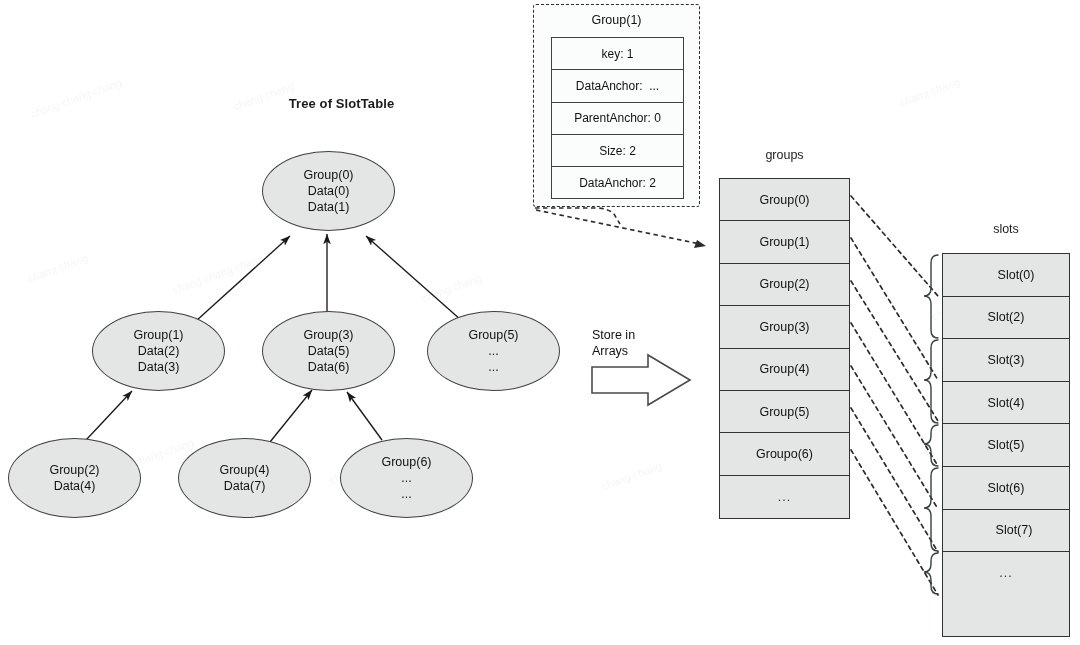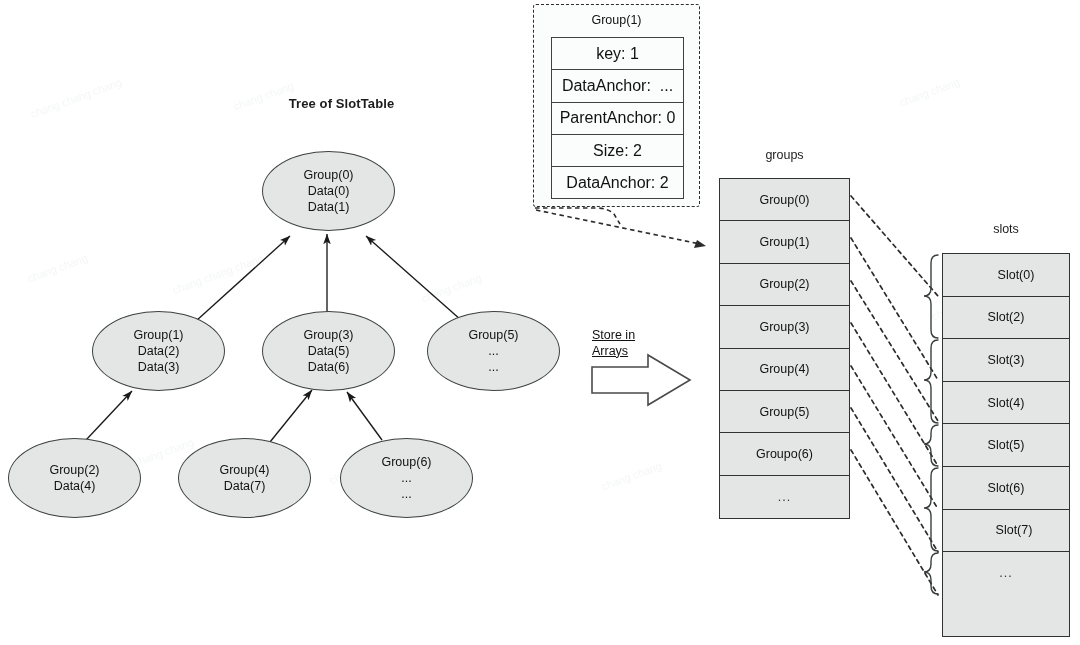--- a/index.html
+++ b/index.html
@@ -87,38 +87,37 @@
     border-bottom: none;
     box-sizing: border-box;
     background: #fbfcfc;
   }
   #callout .callout-row {
     height: 32.3px;
     border-bottom: 1.3px solid #3d4240;
     display: flex;
     align-items: center;
     justify-content: center;
-    font-size: 16px;
+    font-size: 12px;
     color: #111;
     box-sizing: border-box;
     white-space: pre;
   }
 
   
   #store-label {
     position: absolute;
     left: 592px;
     top: 328px;
     width: 90px;
     font-size: 12.5px;
     line-height: 1.25;
     color: #111;
     text-align: left;
     white-space: pre-line;
-    text-decoration: underline;
   }
 
   
   .array-title {
     position: absolute;
     text-align: center;
     font-size: 12.5px;
     color: #1c1c1c;
   }
   .array-box {

